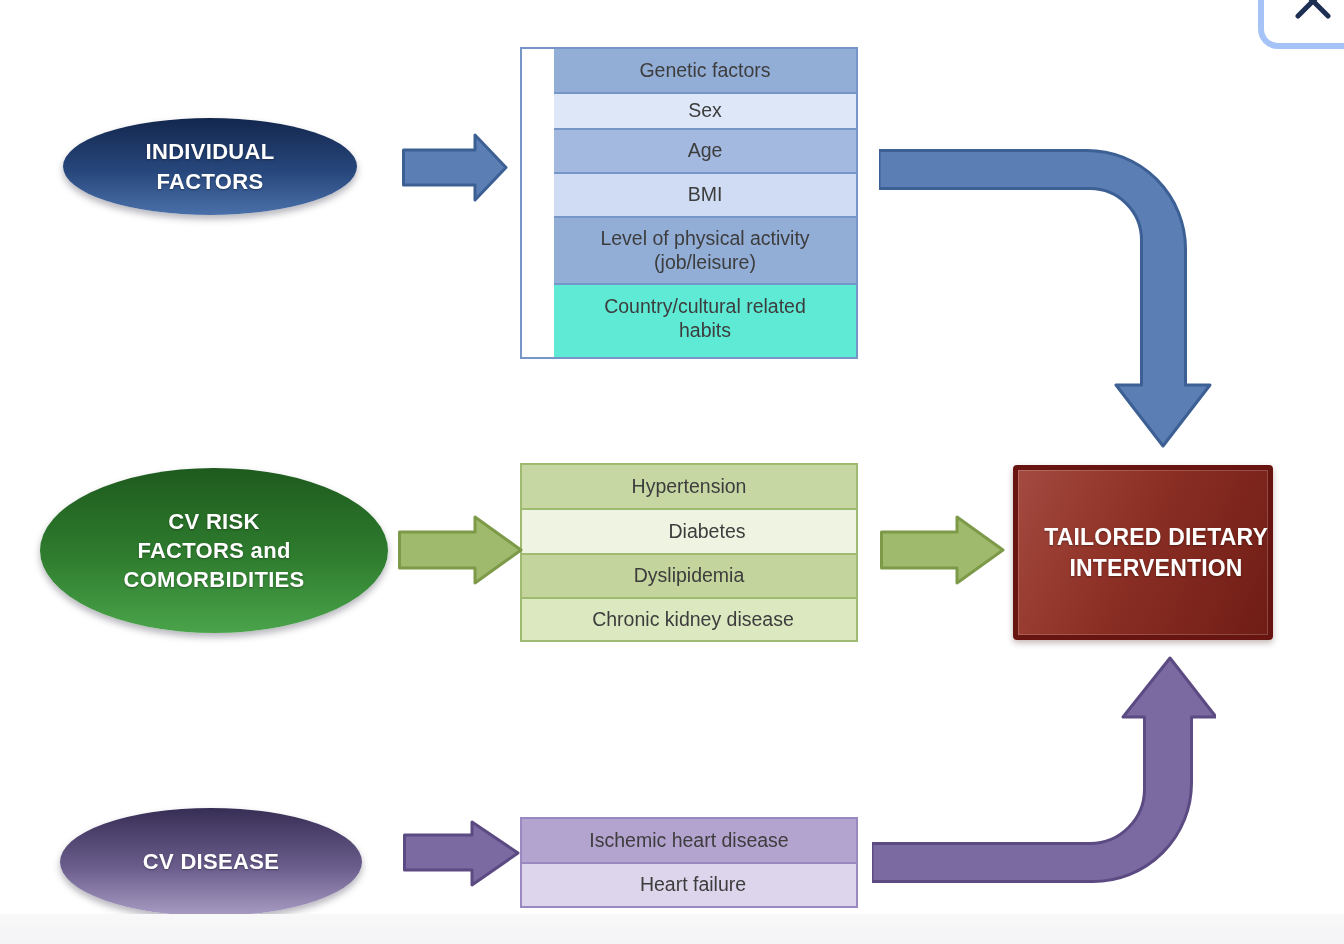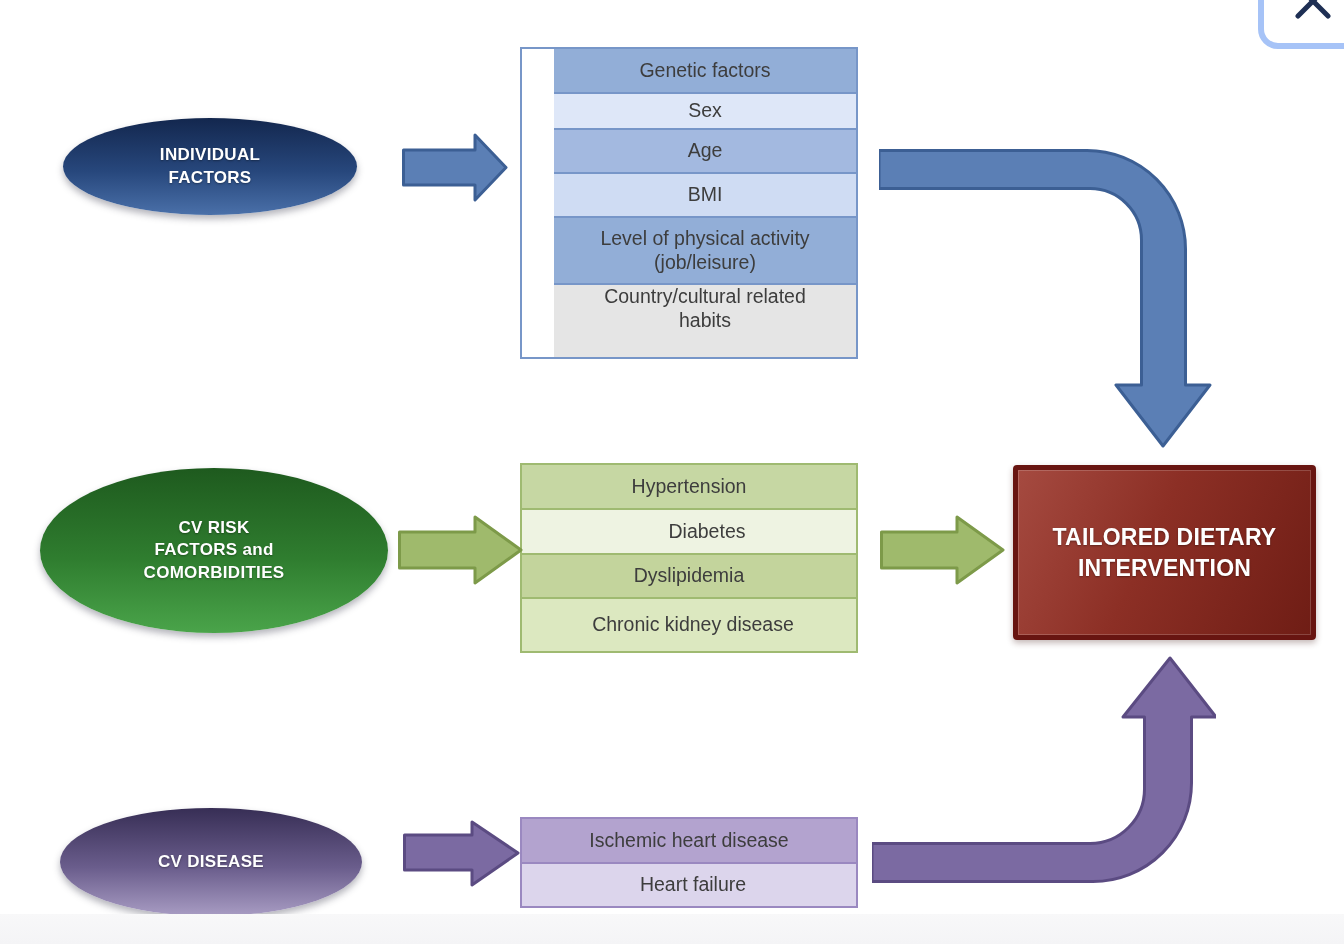--- a/index.html
+++ b/index.html
@@ -10,21 +10,21 @@
   }
   .canvas{position:absolute;left:0;top:0;width:1344px;height:944px;}
 
   
   .ellipse{
     position:absolute;border-radius:50%;
     display:flex;align-items:center;justify-content:center;text-align:center;
     box-shadow:0 4px 7px rgba(40,40,60,.35);
   }
   .el-label{
-    color:#ffffff;font-weight:bold;font-size:17px;line-height:1.32;
+    color:#ffffff;font-weight:bold;font-size:22px;line-height:1.32;
     white-space:pre-line;letter-spacing:.3px;
     text-shadow:0 1px 2px rgba(0,0,0,.35);
   }
   #el-individual{left:63px;top:118px;width:294px;height:97px;
     background:linear-gradient(180deg,#13274e 0%,#27477c 55%,#4a70a9 100%);}
   #el-cvrisk{left:40px;top:468px;width:348px;height:165px;
     background:linear-gradient(180deg,#1e5a1e 0%,#2f7d2f 55%,#4aa44a 100%);}
   #el-cvdisease{left:60px;top:808px;width:302px;height:108px;
     background:linear-gradient(180deg,#372e55 0%,#6a5d8c 55%,#a89cc3 100%);}
 
@@ -36,45 +36,45 @@
     white-space:pre-line;
   }
   #tbl-individual{left:520px;top:47px;width:338px;border:2px solid #7796c8;}
   #tbl-individual .row{border-top:2px solid #7796c8;margin-left:32px;}
   #tbl-individual .row:first-child{border-top:none;}
   #tbl-individual .row:nth-child(1){height:43px;background:#92aed7;}
   #tbl-individual .row:nth-child(2){height:36px;background:#dee7f8;}
   #tbl-individual .row:nth-child(3){height:44px;background:#a3b9e0;}
   #tbl-individual .row:nth-child(4){height:44px;background:#cfdcf3;}
   #tbl-individual .row:nth-child(5){height:67px;background:#92aed7;}
-  #tbl-individual .row:nth-child(6){height:74px;background:#e5e5e5;align-items:flex-start;padding-top:0;}
+  #tbl-individual .row:nth-child(6){height:74px;background:#5eead4;align-items:flex-start;padding-top:10px;}
 
   #tbl-cvrisk{left:520px;top:463px;width:338px;border:2px solid #9fba71;}
   #tbl-cvrisk .row{border-top:2px solid #9fba71;}
   #tbl-cvrisk .row:first-child{border-top:none;}
   #tbl-cvrisk .row:nth-child(1){height:43px;background:#c6d7a3;}
   #tbl-cvrisk .row:nth-child(2){height:45px;background:#eef3e2;padding-left:36px;}
   #tbl-cvrisk .row:nth-child(3){height:44px;background:#c3d49c;}
-  #tbl-cvrisk .row:nth-child(4){height:54px;background:#dce8c0;padding-left:8px;}
+  #tbl-cvrisk .row:nth-child(4){height:43px;background:#dce8c0;padding-left:8px;}
 
   #tbl-cvdisease{left:520px;top:817px;width:338px;border:2px solid #9a88c0;}
   #tbl-cvdisease .row{border-top:2px solid #9a88c0;}
   #tbl-cvdisease .row:first-child{border-top:none;}
   #tbl-cvdisease .row:nth-child(1){height:43px;background:#b3a3cf;}
   #tbl-cvdisease .row:nth-child(2){height:44px;background:#dcd5ec;padding-left:8px;}
 
   
   .arrow{position:absolute;}
 
   
   #outcome{
-    position:absolute;left:1013px;top:465px;width:303px;height:175px;
+    position:absolute;left:1013px;top:465px;width:260px;height:175px;
     box-sizing:border-box;border:5px solid #681511;border-radius:4px;
     background:linear-gradient(115deg,#a54a40 0%,#8c2f25 45%,#6f1d15 100%);
-    display:flex;align-items:center;justify-content:center;text-align:center;
+    display:flex;align-items:center;justify-content:flex-end;text-align:center;
     box-shadow:inset 0 0 0 1px rgba(255,255,255,.18), 0 3px 6px rgba(60,20,15,.3);
   }
   #outcome .el-label{font-size:23px;letter-spacing:.2px;}
 
   
   .close-btn{
     position:absolute;left:1258px;top:-47px;width:98px;height:84px;
     box-sizing:content-box;border:6px solid #a6c3f7;border-radius:20px;
     background:#ffffff;display:flex;align-items:center;justify-content:center;
     cursor:pointer;

